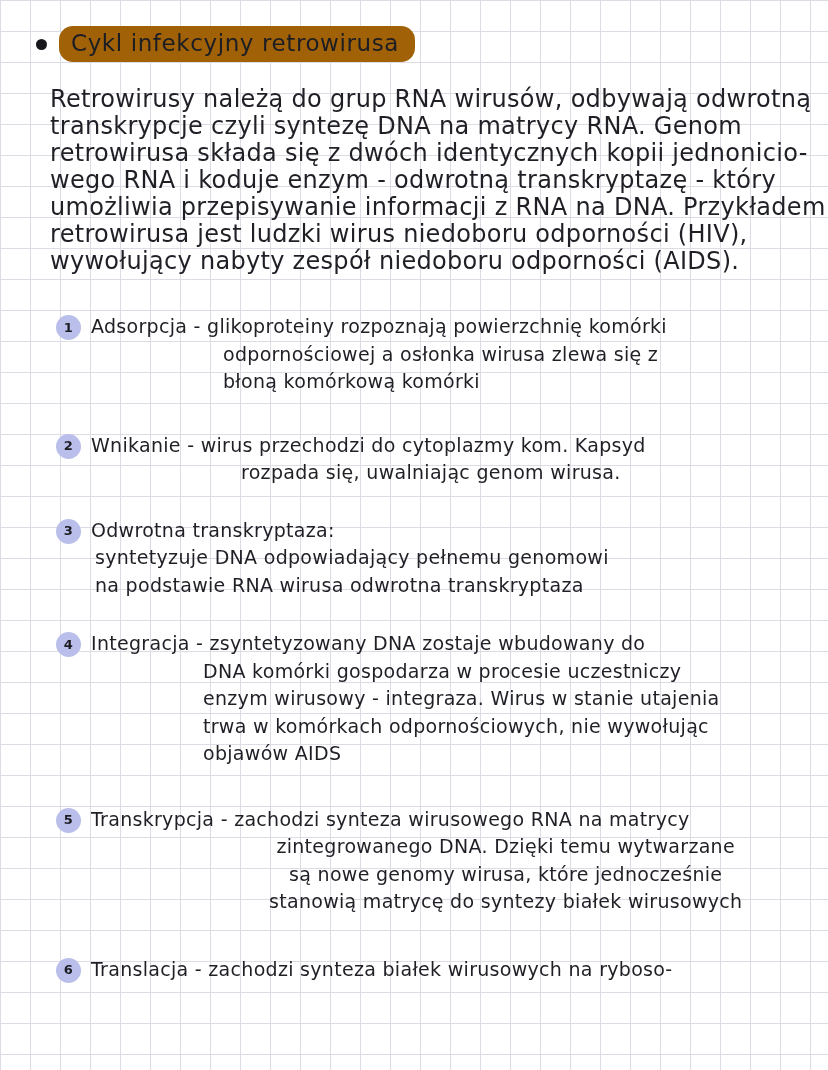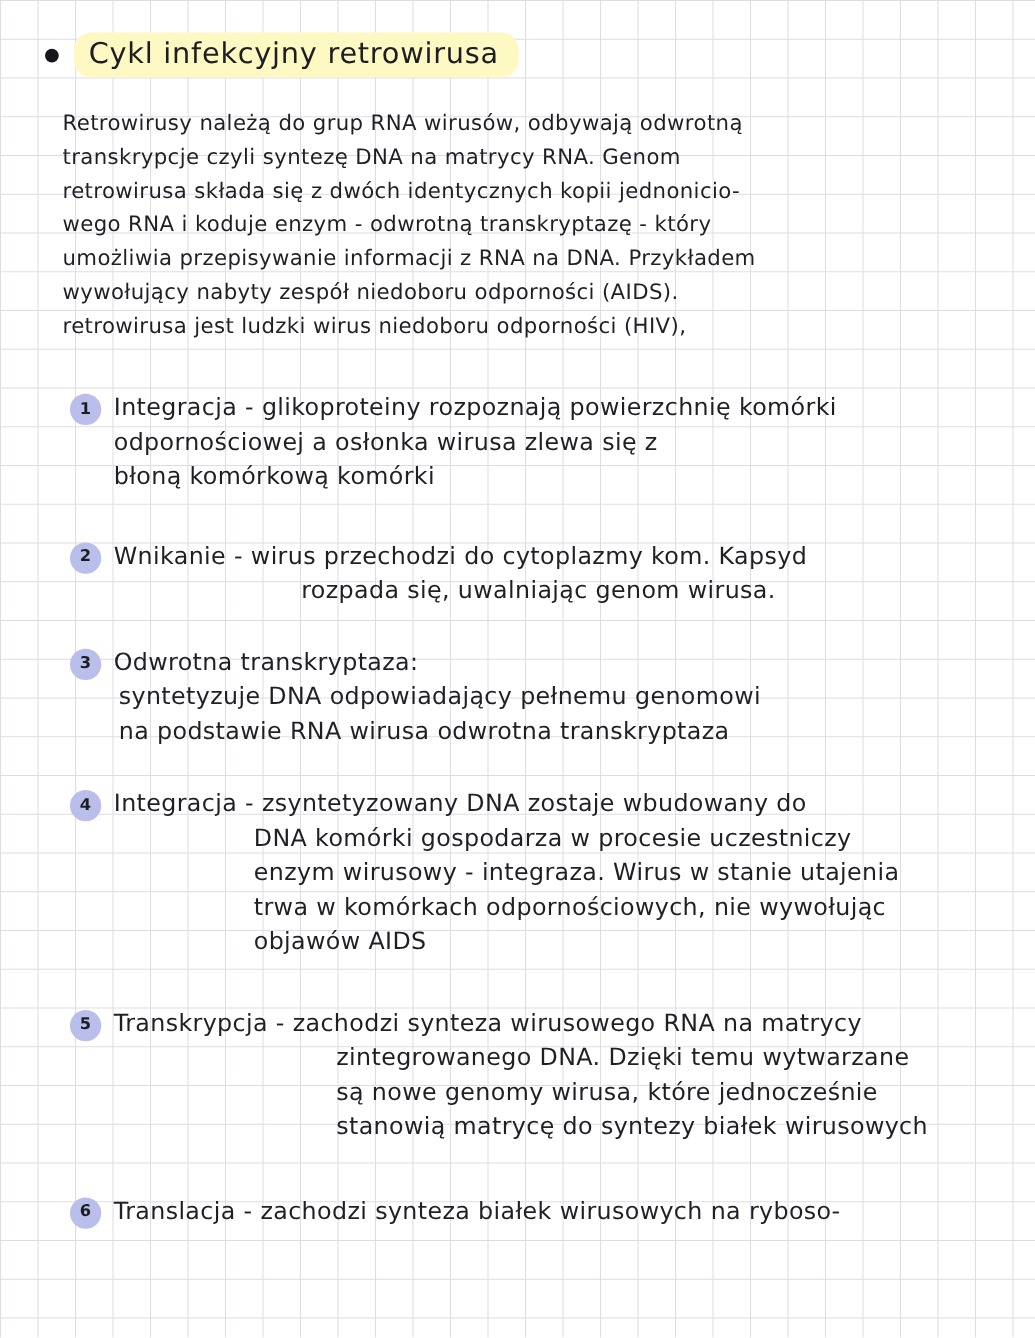--- a/index.html
+++ b/index.html
@@ -23,31 +23,31 @@
   .title-row{
     display:flex;align-items:center;gap:12px;
     margin-left:-14px;
   }
   .bullet{
     width:11px;height:11px;border-radius:50%;
     background:#16161c;flex:0 0 auto;
   }
   .title-highlight{
     display:inline-block;
-    background:#fef9c3;
+    background:#a16207;
     border-radius:14px;
     padding:4px 16px 6px 12px;
     font-size:23px;
     letter-spacing:0.6px;
     font-weight:500;
     color:#1d1d24;
   }
   .para{
     margin-top:24px;
-    font-size:17px;
+    font-size:24px;
     line-height:27px;
     letter-spacing:0.3px;
   }
   .line{white-space:nowrap;}
   .step{
     display:flex;
     align-items:flex-start;
     gap:10px;
     margin-left:6px;
     font-size:19px;
@@ -62,50 +62,50 @@
     font-size:13px;font-weight:700;
     display:flex;align-items:center;justify-content:center;
     margin-top:2px;
   }
   .m1{margin-top:38px;}
   .m2{margin-top:36px;}
   .m3{margin-top:30px;}
   .m4{margin-top:31px;}
   .m5{margin-top:38px;}
   .m6{margin-top:40px;}
-  .ind-a{}
+  .ind-a{margin-left:132px;}
   .ind-b{margin-left:150px;}
   .ind-c{margin-left:4px;}
   .ind-d{margin-left:112px;}
-  .ind-e{margin-left:178px;}
+  .ind-e{margin-left:178px;text-align:center;}
 </style>
 </head>
 <body>
 
 <div class="page">
 
   <div class="title-row">
     <span class="bullet"></span>
     <span class="title-highlight">Cykl infekcyjny retrowirusa</span>
   </div>
 
   <div class="para">
     <div class="line">Retrowirusy należą do grup RNA wirusów, odbywają odwrotną</div>
     <div class="line">transkrypcje czyli syntezę DNA na matrycy RNA. Genom</div>
     <div class="line">retrowirusa składa się z dwóch identycznych kopii jednonicio-</div>
     <div class="line">wego RNA i koduje enzym - odwrotną transkryptazę - który</div>
     <div class="line">umożliwia przepisywanie informacji z RNA na DNA. Przykładem</div>
+    <div class="line">retrowirusa jest ludzki wirus niedoboru odporności (HIV),</div>
     <div class="line">wywołujący nabyty zespół niedoboru odporności (AIDS).</div>
-    <div class="line">retrowirusa jest ludzki wirus niedoboru odporności (HIV),</div>
   </div>
 
   <div class="step m1">
     <span class="num">1</span>
     <div class="step-text">
-      <div class="line">Integracja - glikoproteiny rozpoznają powierzchnię komórki</div>
+      <div class="line">Adsorpcja - glikoproteiny rozpoznają powierzchnię komórki</div>
       <div class="line ind-a">odpornościowej a osłonka wirusa zlewa się z</div>
       <div class="line ind-a">błoną komórkową komórki</div>
     </div>
   </div>
 
   <div class="step m2">
     <span class="num">2</span>
     <div class="step-text">
       <div class="line">Wnikanie - wirus przechodzi do cytoplazmy kom. Kapsyd</div>
       <div class="line ind-b">rozpada się, uwalniając genom wirusa.</div>

